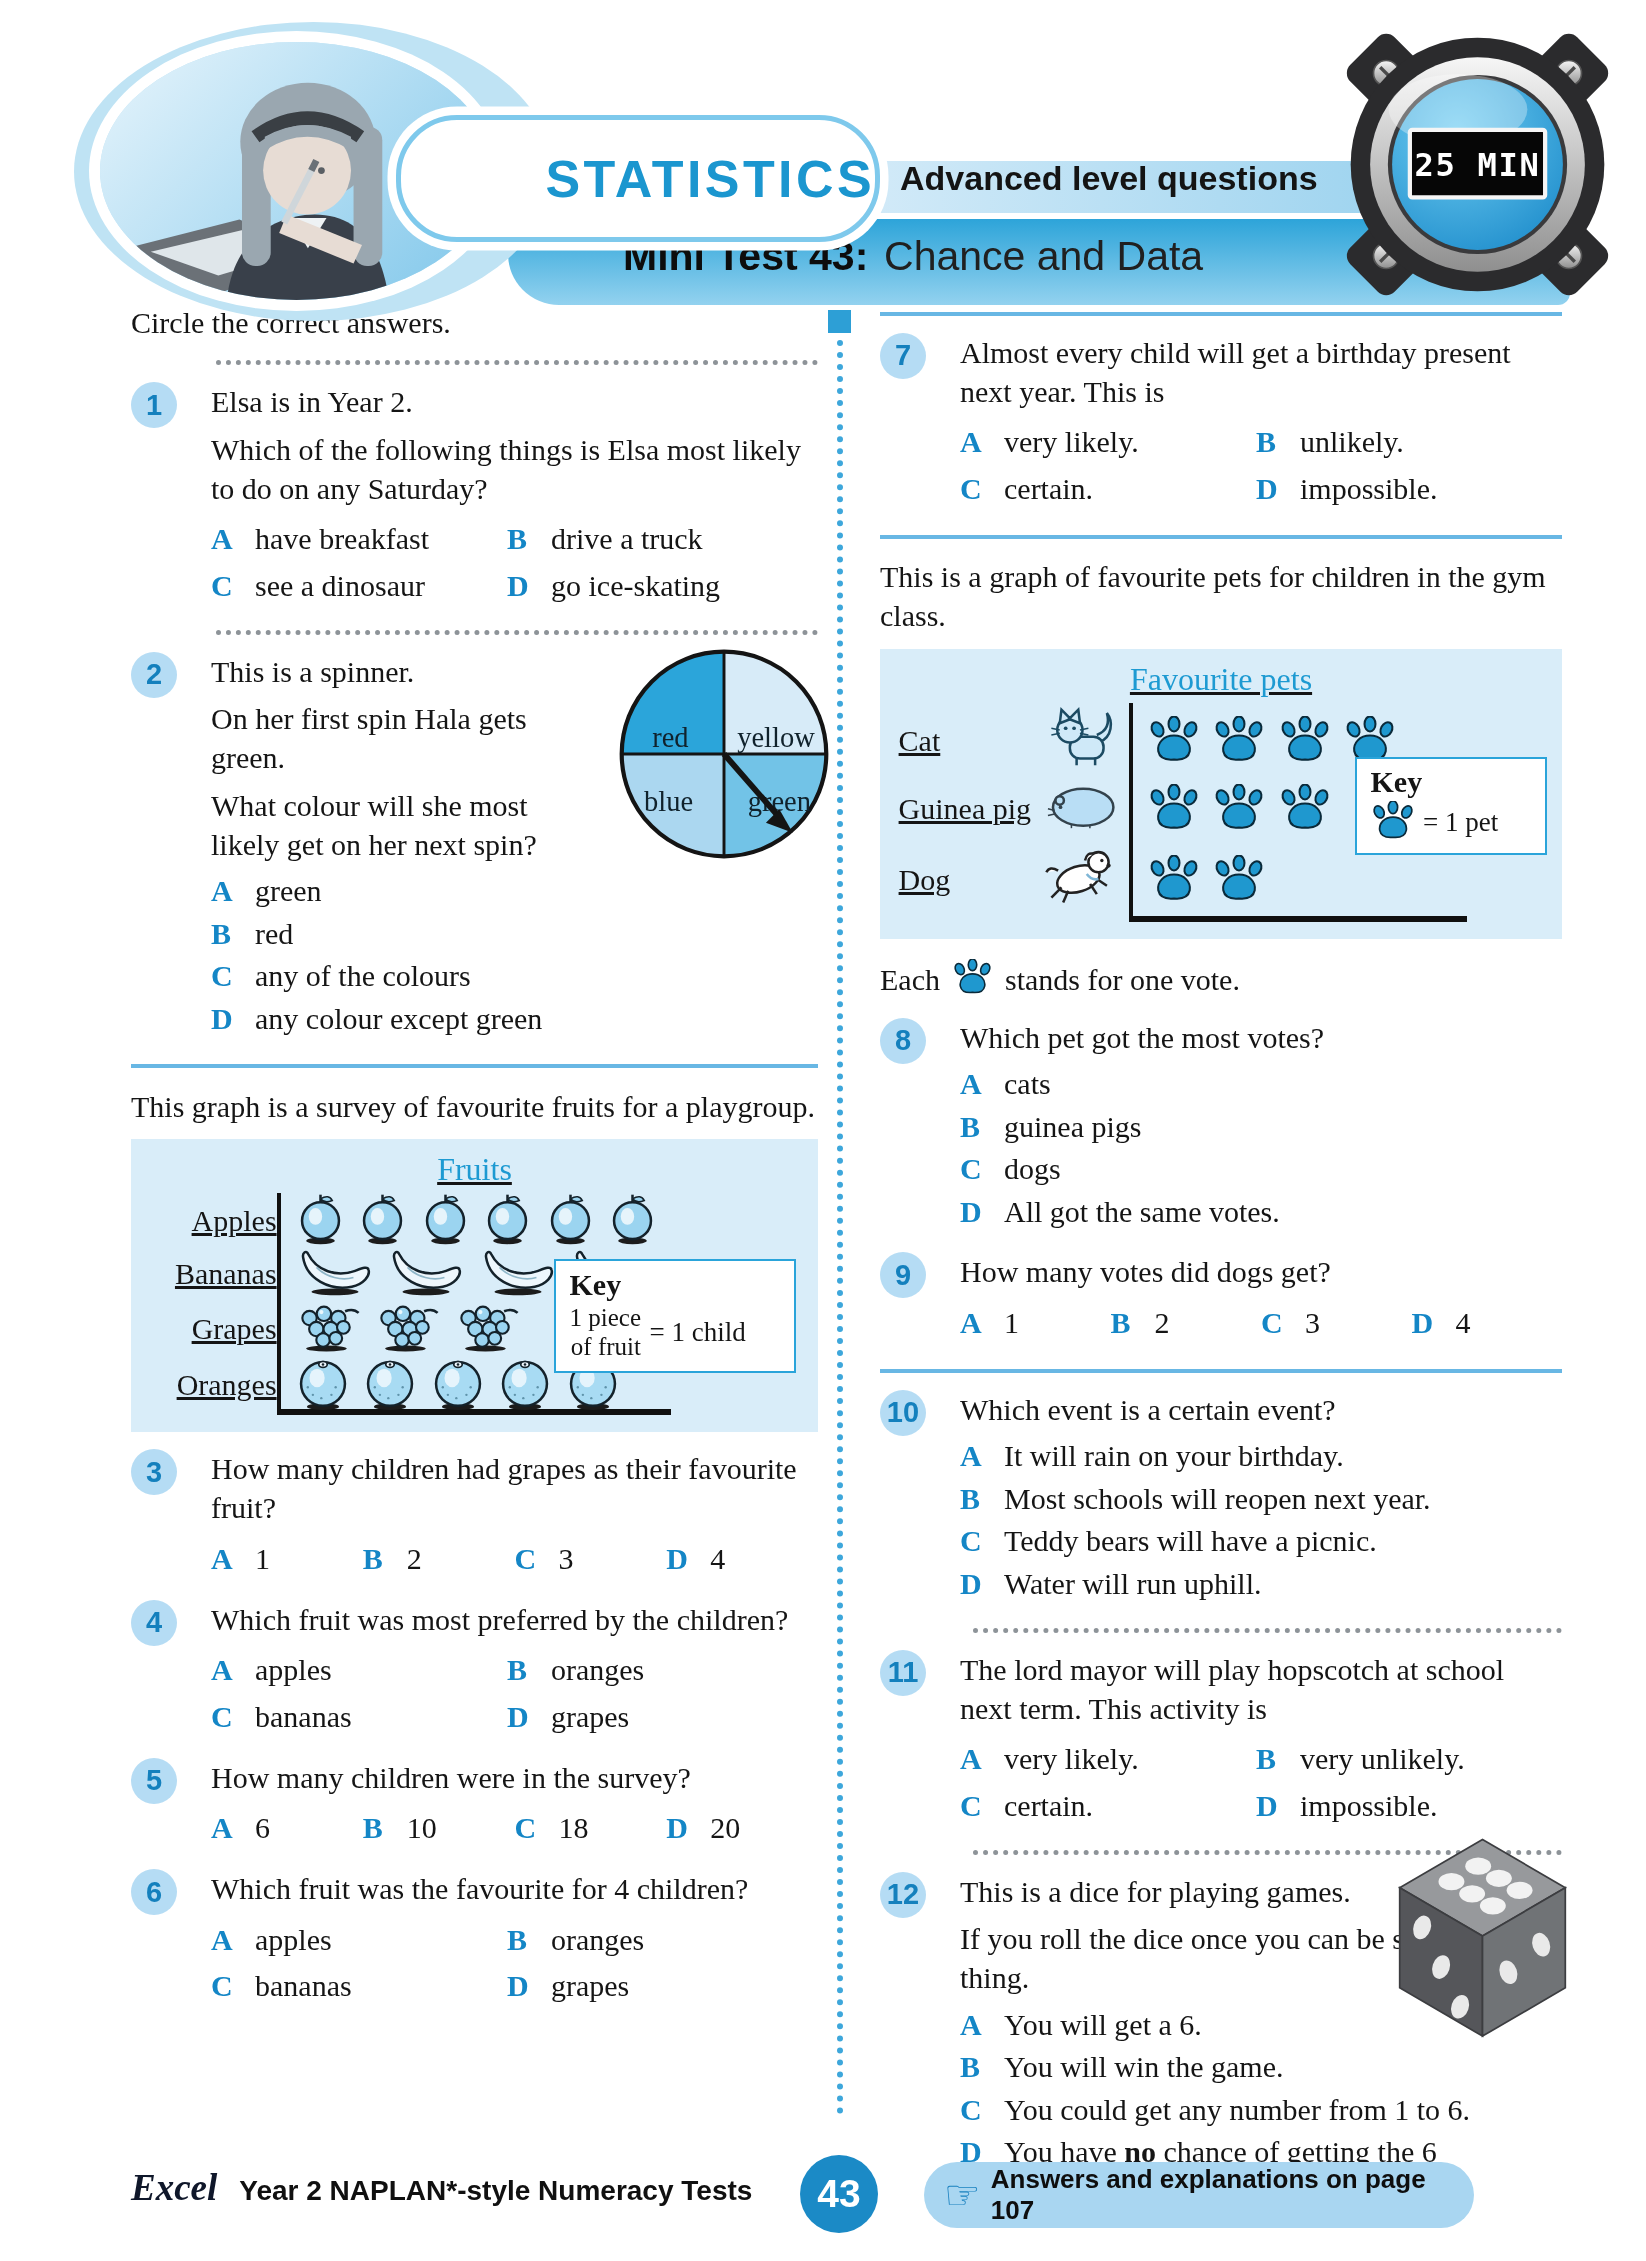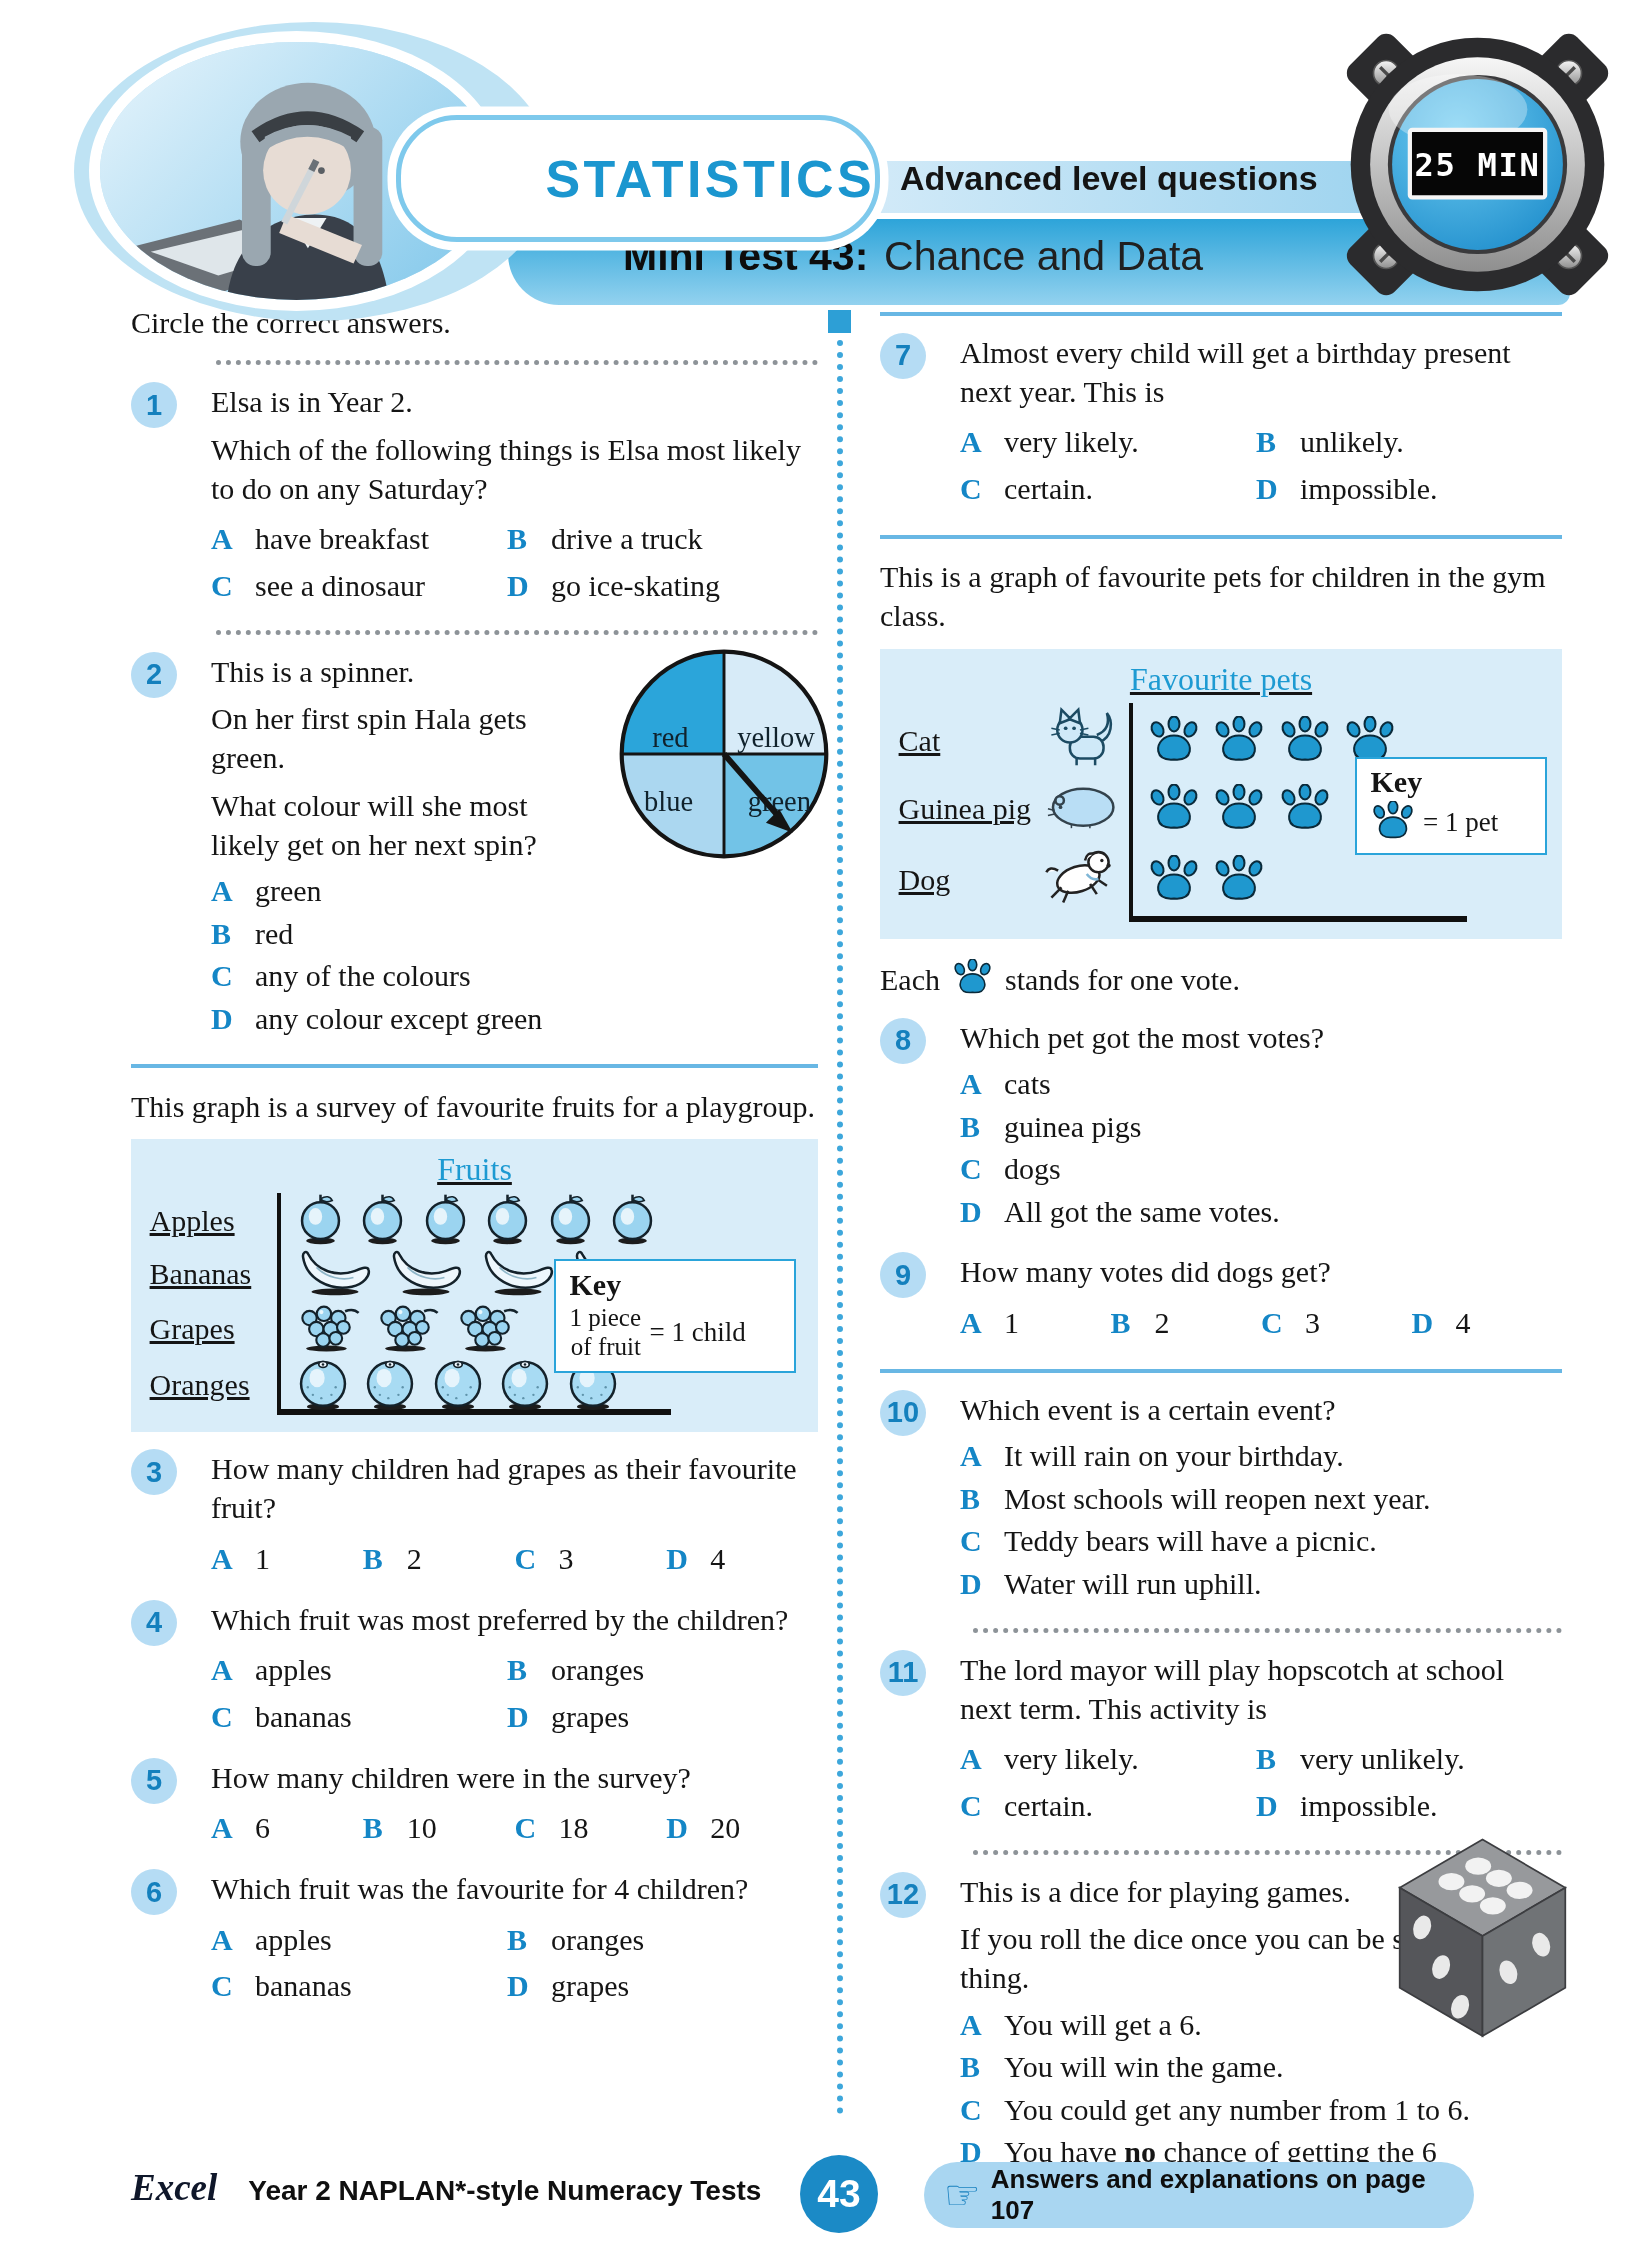--- a/index.html
+++ b/index.html
@@ -61,40 +61,40 @@
   .has-spinner .q-text{margin-right:224px;}
   .q-figure.spinner{position:absolute;right:-15px;top:-6.8px;width:218px;height:218px;}
   .q-figure.dice{position:absolute;right:-6.8px;top:-36px;width:173px;height:207px;}
 
   
   .panel{background:#d9edf9;position:relative;margin-top:5px;padding:12px 18.6px 17px;text-decoration:underline;}
   .panel-title{text-align:center;color:#1d9ad2;font-size:32px;margin:0 0 5px;}
   .pict-row{display:grid;align-items:center;}
   .fruits .pict-row{grid-template-columns:127px 1fr;height:54px;}
   .pets .pict-row{grid-template-columns:230px 1fr;height:71px;}
-  .pict-label{font-size:30px;}
+  .pict-label{font-size:30px;text-align:right;}
   .pets .pict-label{display:flex;align-items:center;justify-content:space-between;padding-right:12px;}
   .cell-icons{border-left:4.2px solid #101010;padding-left:15px;height:100%;
         display:flex;align-items:center;gap:13.5px;}
   .x-axis{border:none;border-top:6px solid #101010;margin:0;}
   .fruits .x-axis{margin-left:127px;width:394px;}
   .pets .x-axis{margin-left:230px;width:338px;}
   .key-box{position:absolute;background:#fff;border:2.5px solid #2aa4da;padding:6.8px 13.5px 10px;}
   .fruits .key-box{right:22px;top:120px;width:211px;}
   .pets .key-box{right:15px;top:108px;width:161px;}
   .key-title{font-weight:bold;font-size:30px;margin:0 0 1.7px;}
   .key-row{display:flex;align-items:center;gap:8.5px;}
   .key-frac{font-size:25px;line-height:1.15;text-align:right;}
   .key-eq{font-size:27px;}
   .each-note{font-size:30px;display:flex;align-items:center;gap:12px;margin:20px 0 0;}
 
   
   .footer-brand{position:absolute;left:131px;top:2166px;display:flex;align-items:baseline;}
   .brand{font-family:"Liberation Serif",serif;font-style:italic;font-weight:bold;font-size:37px;color:#0f172a;}
-  .series{font-family:"Liberation Sans",sans-serif;font-weight:bold;font-size:28px;color:#101010;margin-left:31px;}
+  .series{font-family:"Liberation Sans",sans-serif;font-weight:bold;font-size:28px;color:#101010;margin-left:22px;}
   .page-circle{position:absolute;left:800px;top:2155px;width:78px;height:78px;border-radius:50%;
         background:#1b8ac6;display:flex;align-items:center;justify-content:center;}
   .page-circle span{font-family:"Liberation Sans",sans-serif;font-weight:bold;font-size:39px;color:#fff;}
   .answers-pill{position:absolute;left:924px;top:2162px;height:66px;width:550px;border-radius:33px;
         background:#a9d6f1;display:flex;align-items:center;gap:10px;padding:0 20px;box-sizing:border-box;}
   .hand-icon{font-family:"DejaVu Sans",sans-serif;font-size:41px;color:#1b82c0;line-height:1;}
   .answers-text{font-family:"Liberation Sans",sans-serif;font-weight:bold;font-size:26px;color:#0e0e0e;}
 </style>
 </head>
 <body>

